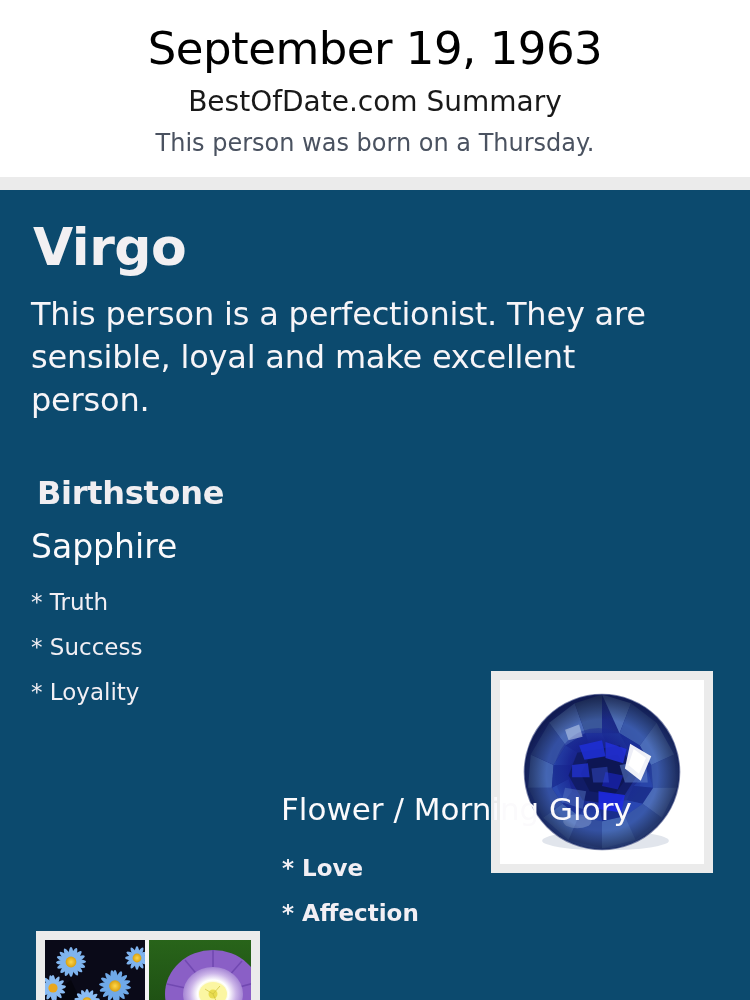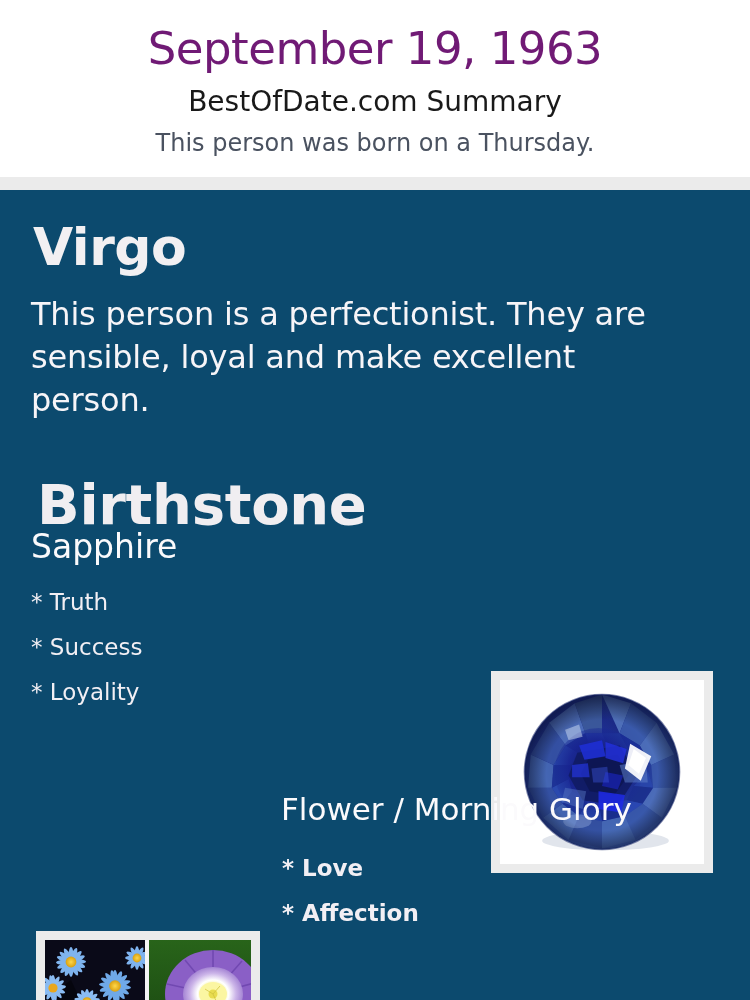--- a/index.html
+++ b/index.html
@@ -13,21 +13,21 @@
   #page { position:relative; width:750px; height:1000px; background:#ffffff; }
 
   
   #header {
     position:absolute; left:0; top:0; width:750px; height:177px;
     background:#ffffff; text-align:center;
   }
   #date-title {
     position:absolute; left:0; top:26px; width:750px;
     font-size:45px; font-weight:400; letter-spacing:-0.5px;
-    color:#701a75; line-height:1.0; white-space:nowrap;
+    color:#000000; line-height:1.0; white-space:nowrap;
   }
   #site-subtitle {
     position:absolute; left:0; top:88px; width:750px;
     font-size:28px; font-weight:400; color:#191919; line-height:1.0;
   }
   #weekday-line {
     position:absolute; left:0; top:131px; width:750px;
     font-size:24px; font-weight:400; color:#4a5260; line-height:1.0;
   }
   #divider-strip {
@@ -49,21 +49,21 @@
   }
   #zodiac-desc {
     position:absolute; left:31px; top:103px; width:640px;
     font-size:32px; font-weight:400; color:#f7f5f8;
     line-height:43px; letter-spacing:-0.2px;
   }
 
   
   #birthstone-title {
     position:absolute; left:37px; top:287px;
-    font-size:56px; font-weight:700; color:#f0eef1; line-height:1.0;
+    font-size:32px; font-weight:700; color:#f0eef1; line-height:1.0;
     letter-spacing:-0.3px;
   }
   #birthstone-name {
     position:absolute; left:31px; top:340px;
     font-size:33px; font-weight:400; color:#fbfafc; line-height:1.0;
   }
   #birthstone-traits { position:absolute; left:31px; top:390px; }
   #birthstone-traits .trait {
     font-size:23px; font-weight:400; color:#f2eff4;
     line-height:45px; white-space:nowrap;

